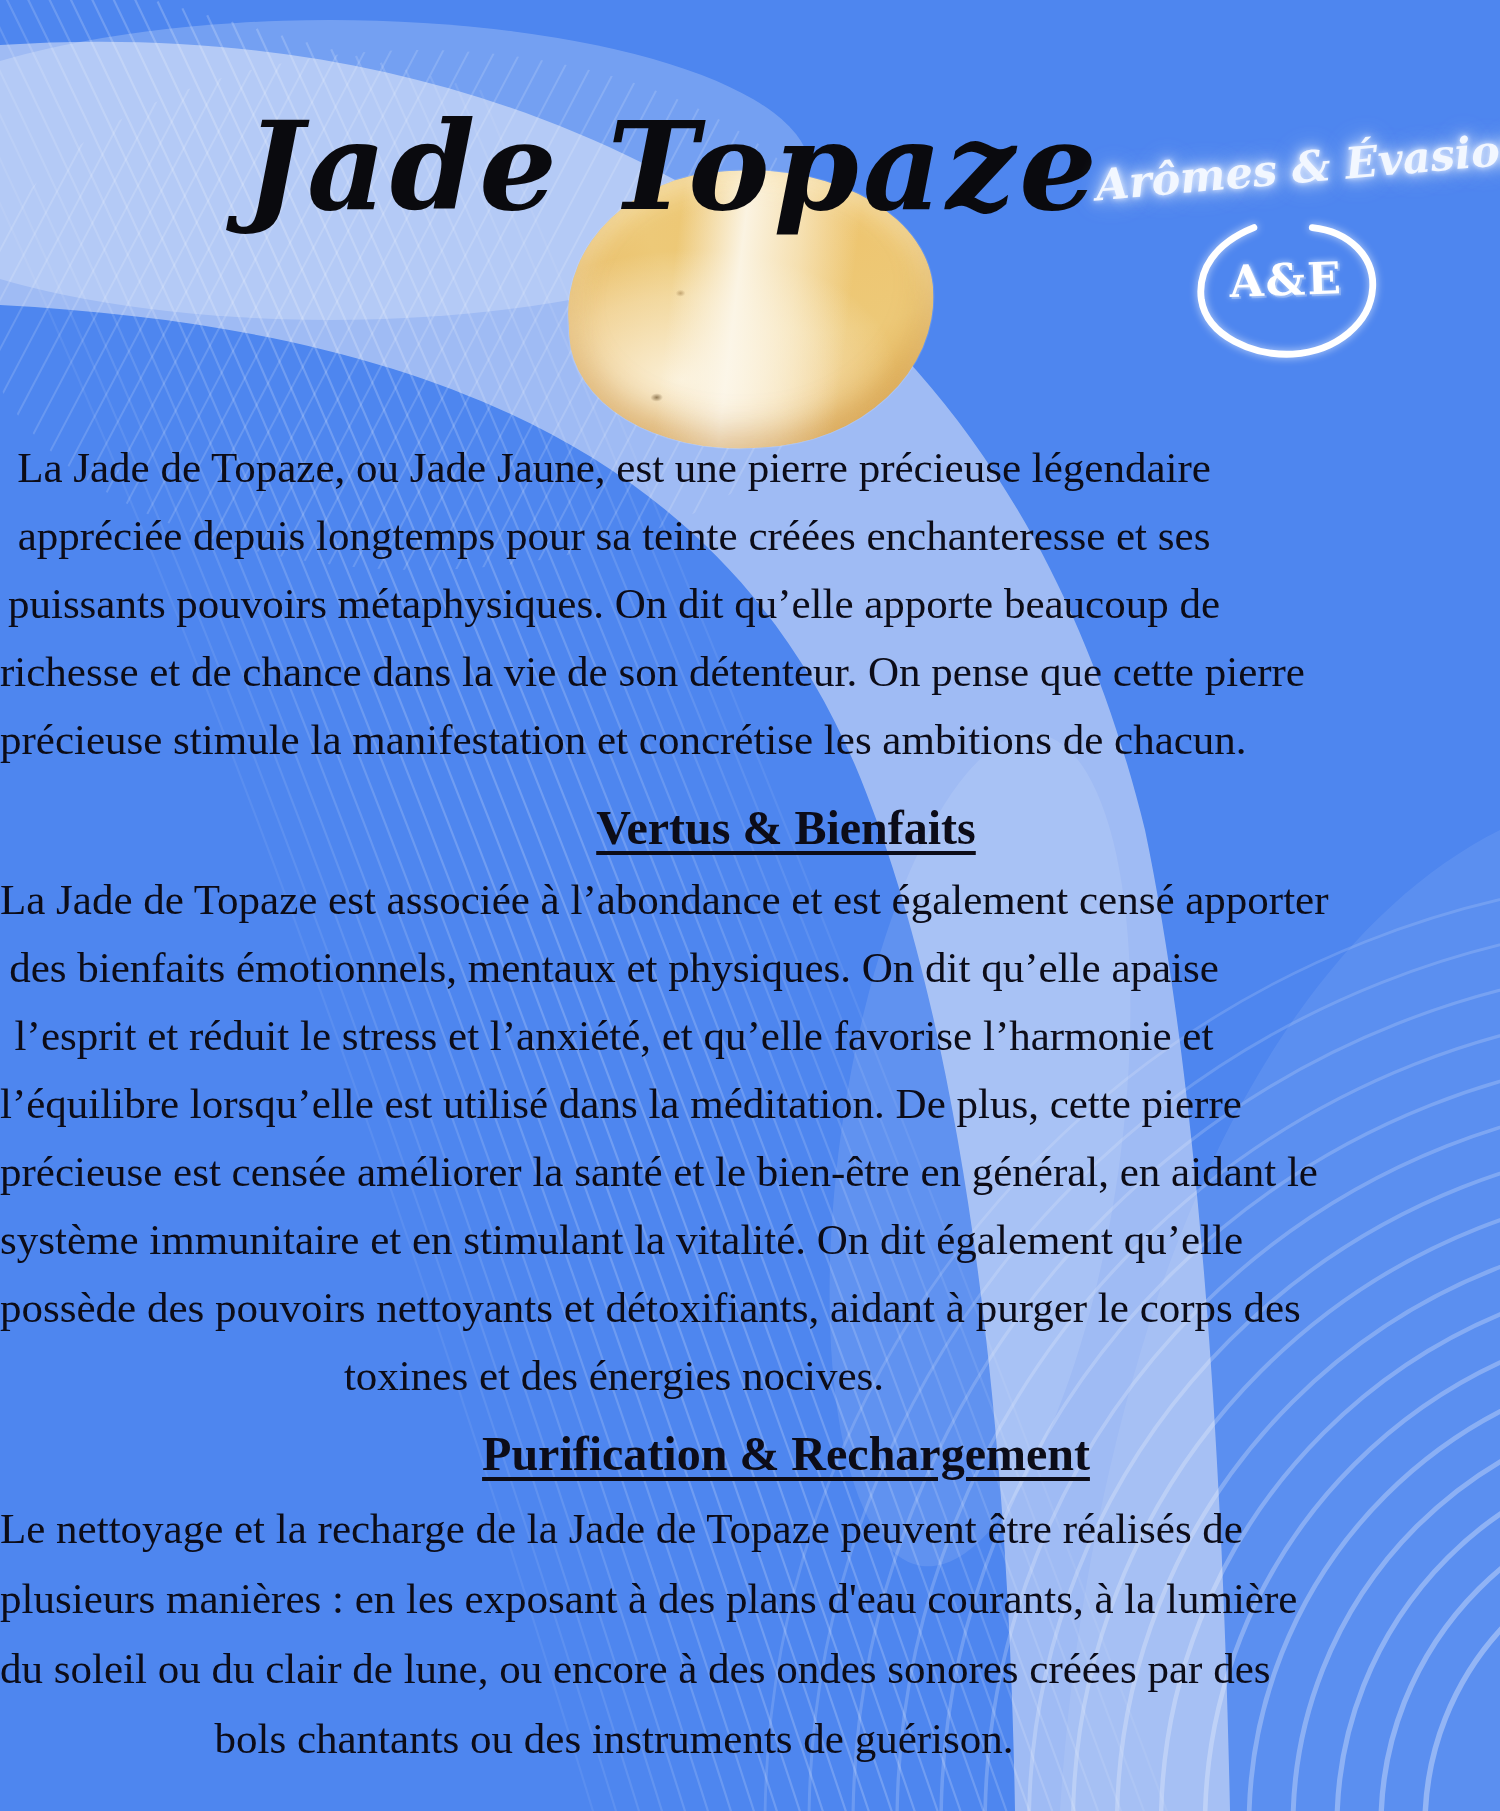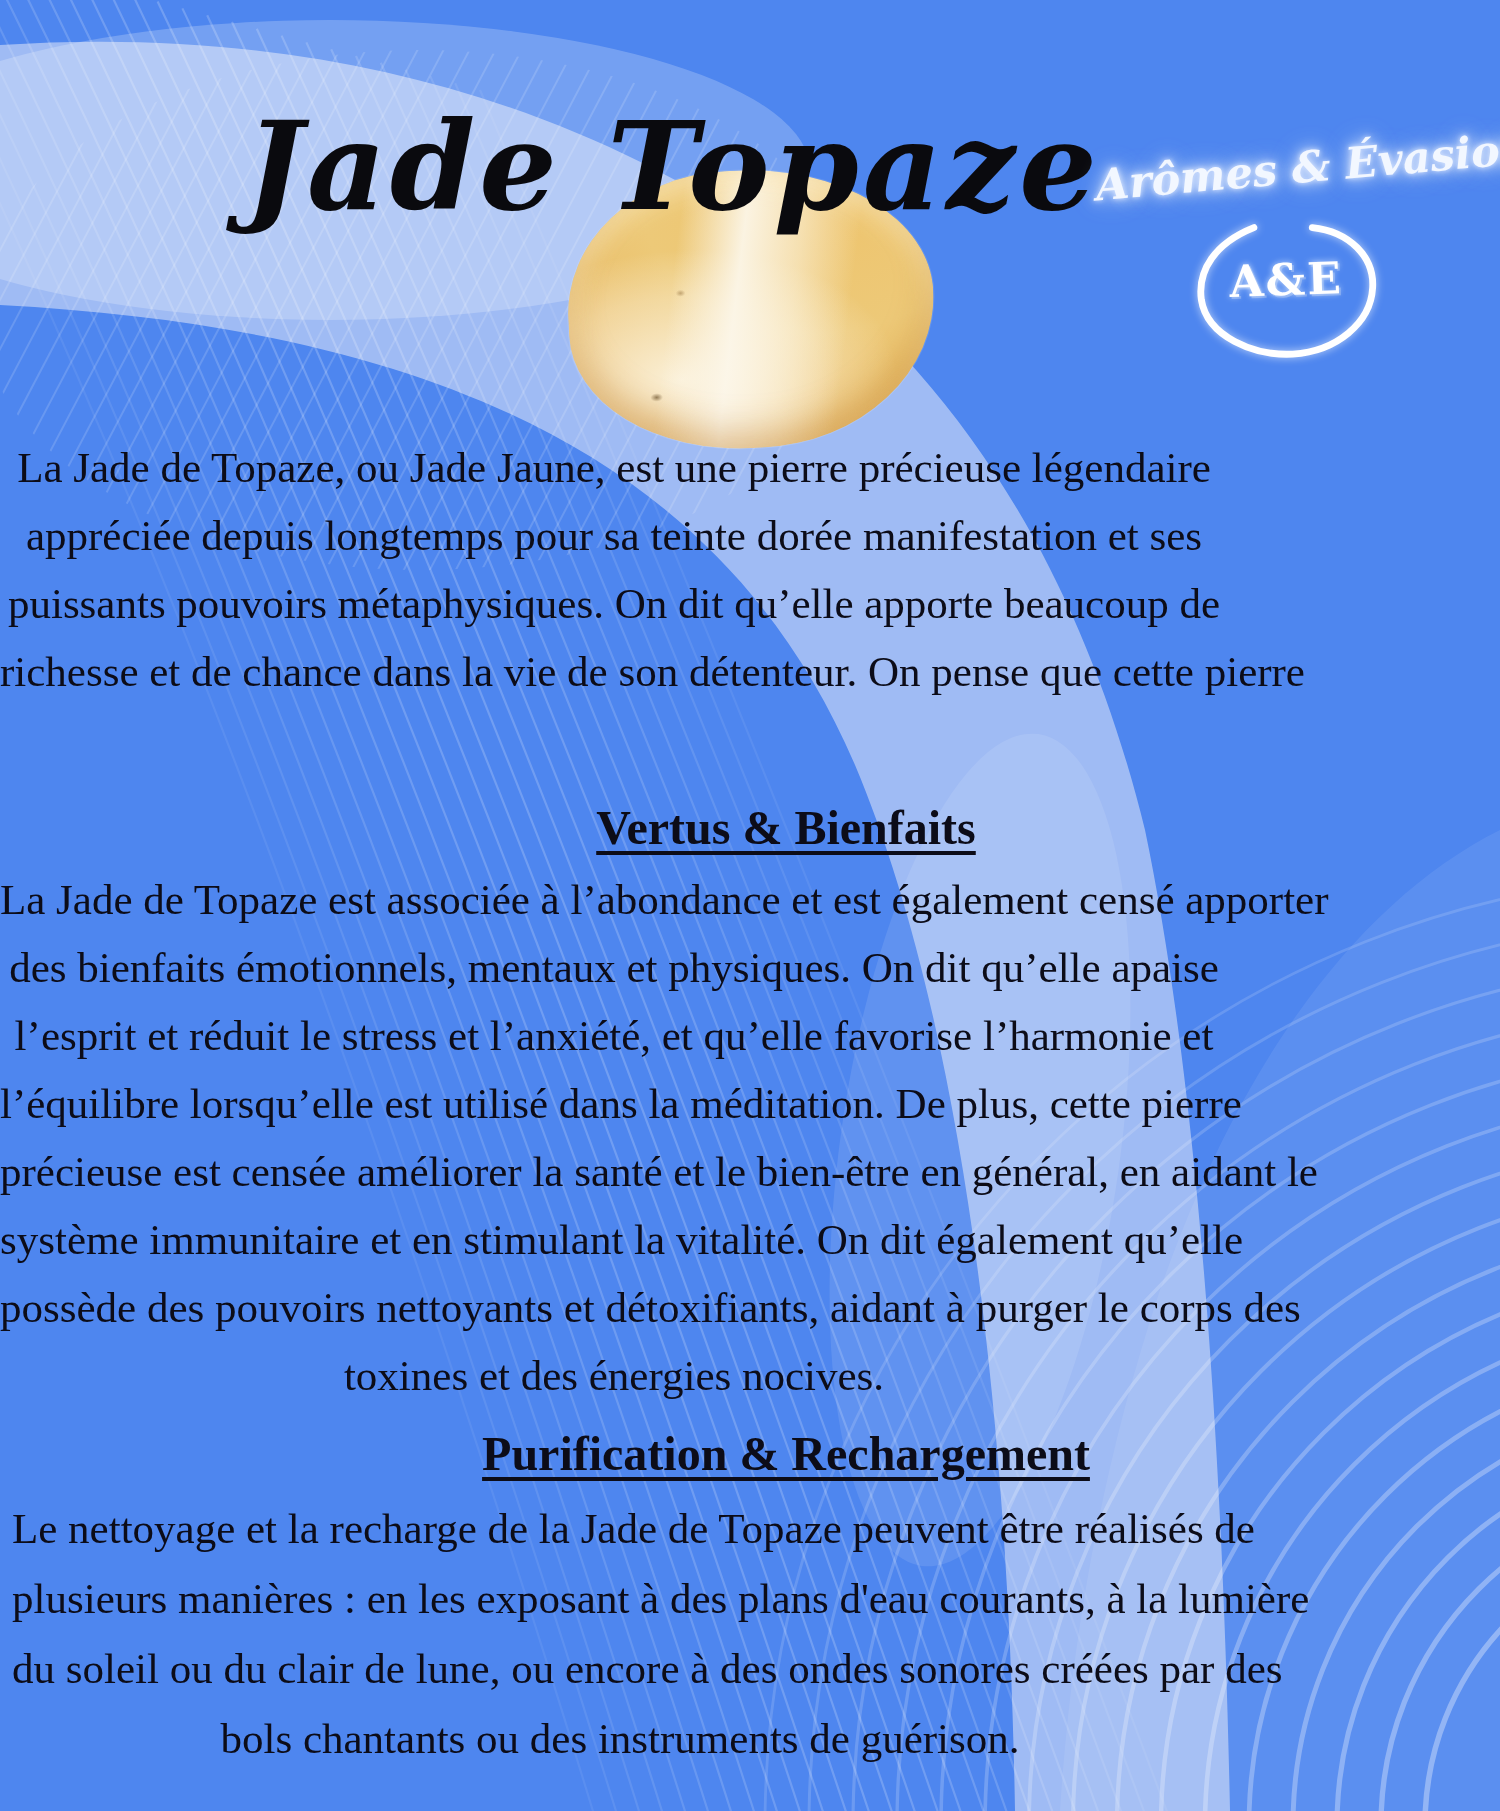--- a/index.html
+++ b/index.html
@@ -66,21 +66,21 @@
   
   .para{
     position:absolute;z-index:3;left:0;width:1228px;
     text-align:center;color:var(--ink,#0c0c18);
     font-size:43px;
   }
   .para .tline{white-space:nowrap;height:68px;line-height:68px;}
   .p1{top:434px;}
   .p2{top:866px;}
   .p3{top:1494px;}
-  .p3 .tline{height:70px;line-height:70px;padding-left:12px;}
+  .p3 .tline{height:70px;line-height:70px;}
 
   .heading{
     position:absolute;z-index:3;left:0;width:1500px;margin:0;
     text-align:center;color:var(--ink,#0c0c18);
     font:700 48px "Liberation Serif",serif;
     text-decoration:underline;
     text-decoration-thickness:4px;
     text-underline-offset:7px;
     padding-left:36px;
   }
@@ -202,23 +202,24 @@
       <svg width="186" height="146" viewBox="0 0 190 150" xmlns="http://www.w3.org/2000/svg">
         <path d="M 62,16 C 22,32 4,60 8,90 C 14,128 62,148 102,146
                  C 147,143 182,114 184,78 C 186,46 160,20 122,16" fill="none" stroke="#ffffff" stroke-width="7" stroke-linecap="round"></path>
       </svg>
     </div>
     <div class="brand-monogram">A&amp;E</div>
   </div>
 
   <div class="para p1">
       <div class="tline">La Jade de Topaze, ou Jade Jaune, est une pierre précieuse légendaire</div>
-      <div class="tline">appréciée depuis longtemps pour sa teinte dorée manifestation et ses</div>
+      <div class="tline">appréciée depuis longtemps pour sa teinte créées enchanteresse et ses</div>
       <div class="tline">puissants pouvoirs métaphysiques. On dit qu’elle apporte beaucoup de</div>
       <div class="tline">richesse et de chance dans la vie de son détenteur. On pense que cette pierre</div>
+      <div class="tline">précieuse stimule la manifestation et concrétise les ambitions de chacun.</div>
     </div>
 
   <h2 class="heading h1">Vertus &amp; Bienfaits</h2>
   <div class="para p2">
       <div class="tline">La Jade de Topaze est associée à l’abondance et est également censé apporter</div>
       <div class="tline">des bienfaits émotionnels, mentaux et physiques. On dit qu’elle apaise</div>
       <div class="tline">l’esprit et réduit le stress et l’anxiété, et qu’elle favorise l’harmonie et</div>
       <div class="tline">l’équilibre lorsqu’elle est utilisé dans la méditation. De plus, cette pierre</div>
       <div class="tline">précieuse est censée améliorer la santé et le bien-être en général, en aidant le</div>
       <div class="tline">système immunitaire et en stimulant la vitalité. On dit également qu’elle</div>

